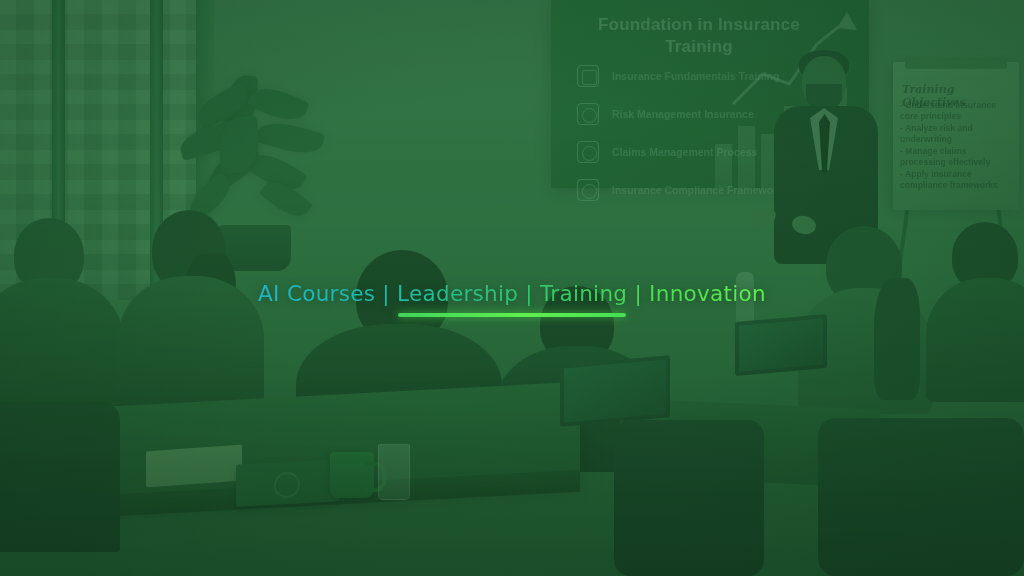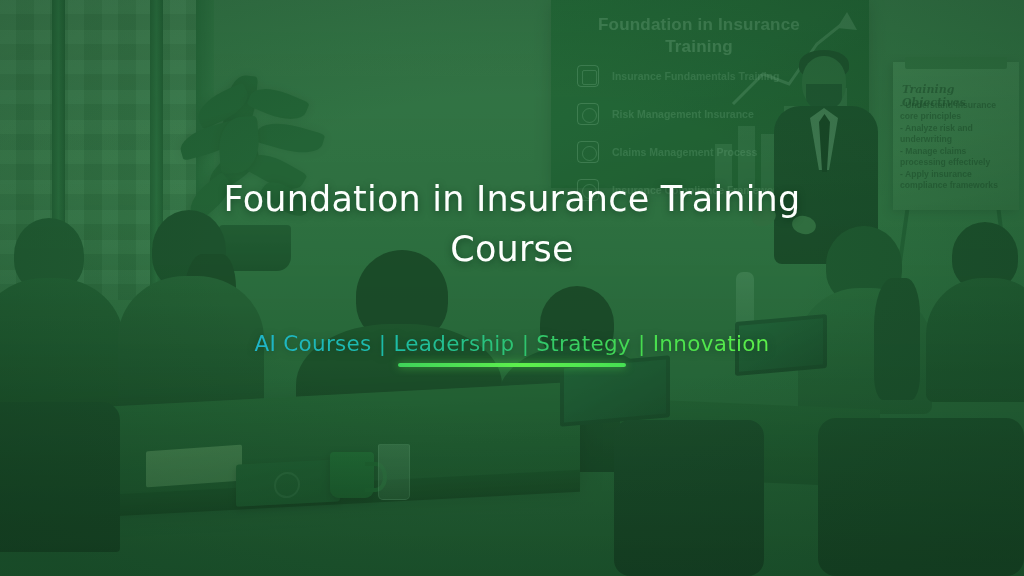--- a/index.html
+++ b/index.html
@@ -476,24 +476,20 @@
     <div style="position:absolute;left:614px;top:420px;width:150px;height:156px;background:linear-gradient(180deg,#1b4730,#113220);border-radius:16px"></div>
     <div style="position:absolute;left:818px;top:418px;width:206px;height:158px;background:linear-gradient(180deg,#1d4d31,#123520);border-radius:18px"></div>
   </div>
 
   <div class="tint"></div>
   <div class="tint2"></div>
   <div class="vignette"></div>
 
   <div class="content">
 
-    <div class="main-title">
-      <span>Foundation in Insurance Training</span><br>
-      <span>Course</span>
-    </div>
 
     <div class="subtitle-wrap">
-      <div class="subtitle">AI Courses | Leadership | Strategy | Innovation</div>
+      <div class="subtitle">AI Courses | Leadership | Training | Innovation</div>
       <div class="underline"></div>
     </div>
 
   </div>
 </div>
 
 </body></html>

